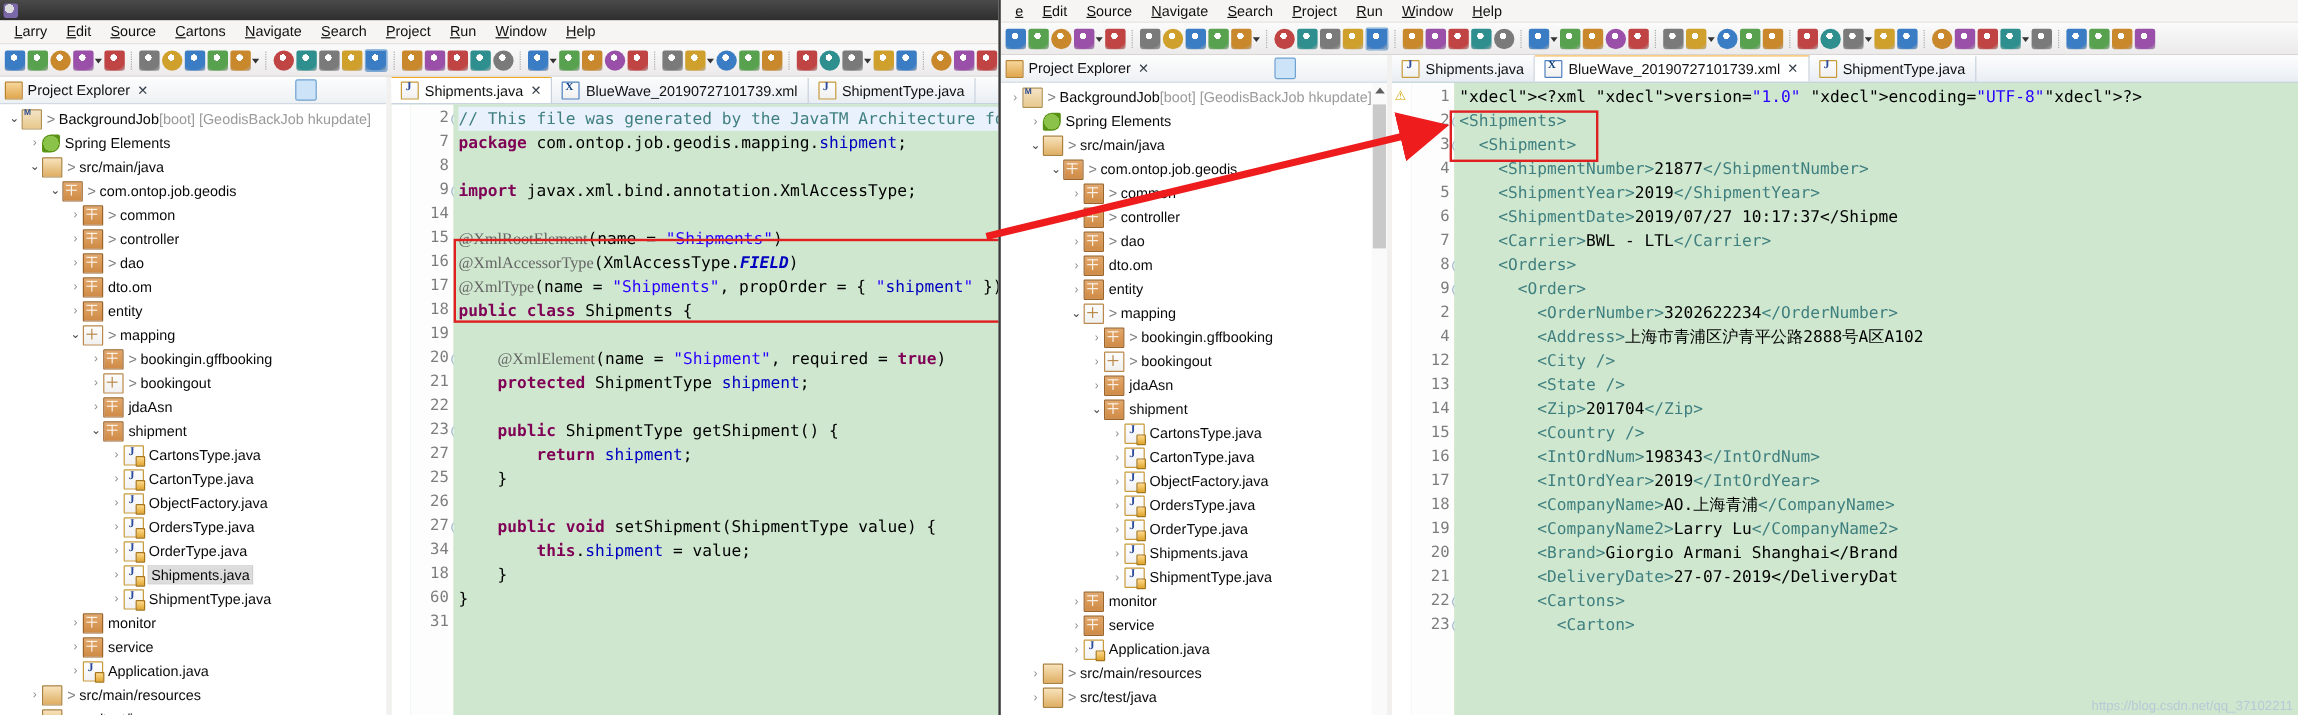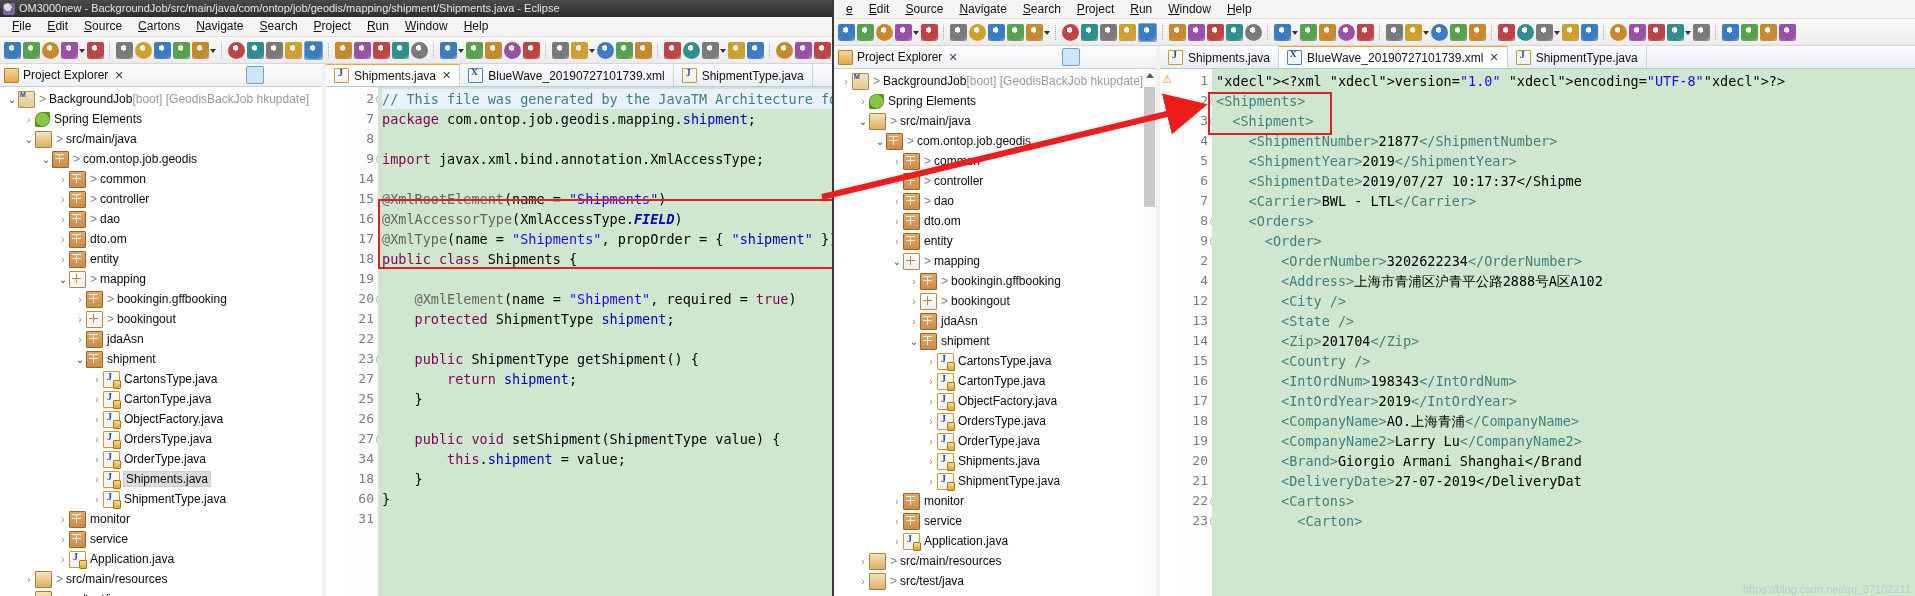--- a/index.html
+++ b/index.html
@@ -126,49 +126,48 @@
   .gutter .fold{position:absolute;right:-11px;top:5px;width:9px;height:9px;
       border:1px solid #9bb6c9;border-radius:50%;background:#f4f8fb;color:#456;
       font-size:8px;line-height:8px;text-align:center;font-family:"DejaVu Sans",sans-serif;}
   .code{
     flex:1;background:#cfe7cf;position:relative;overflow:hidden;
     font-family:"DejaVu Sans Mono",monospace;font-size:13.5px;line-height:20px;
     padding:2px 0 0 4px;white-space:pre;
   }
   .cl{height:20px;white-space:pre;}
   .hl-comment{color:#3f7f7f;}
-  .kw{color:#7f0055;font-weight:normal;}
+  .kw{color:#7f0055;font-weight:bold;}
   .str{color:#2a00ff;}
   .fieldi{color:#0000c0;font-weight:bold;font-style:italic;}
-  .anno{color:#646464;}
+  .anno{color:#646464;font-family:Liberation Serif, serif;}
   .blue{color:#0000c0;}
   .xtag{color:#3f7f7f;}
   .cl.firstline{background:#e8f1fc;display:block;}
   .redbox{position:absolute;border:2px solid #e02020;pointer-events:none;}
 
   .treescroll{position:absolute;right:0;top:0;width:13px;height:100%;background:#fafafa;}
   .treescroll .thumb{position:absolute;left:1px;top:18px;width:11px;height:120px;background:#c9c9c9;}
   .treescroll .ar{position:absolute;left:3px;top:4px;width:0;height:0;border-left:4px solid transparent;border-right:4px solid transparent;border-bottom:5px solid #5e5e5e;}
 
   
   .arrowsvg{position:absolute;left:0;top:0;pointer-events:none;z-index:40;}
   .watermark{position:absolute;color:#b9c8d6;font-size:11px;z-index:30;white-space:nowrap;}
 </style>
 </head>
 <body>
 
 <div class="win" id="win-left">
 
   <div class="titlebar">
     <span class="tlogo"></span>
-    <span>OM3000new - BackgroundJob/src/main/java/com/ontop/job/geodis/mapping/shipment/Shipments.java - Eclipse</span>
   </div>
 
   <div class="menubar">
-    <span class="mi">File</span>
+    <span class="mi">Larry</span>
     <span class="mi">Edit</span>
     <span class="mi">Source</span>
     <span class="mi">Cartons</span>
     <span class="mi">Navigate</span>
     <span class="mi">Search</span>
     <span class="mi">Project</span>
     <span class="mi">Run</span>
     <span class="mi">Window</span>
     <span class="mi">Help</span>
   </div>

